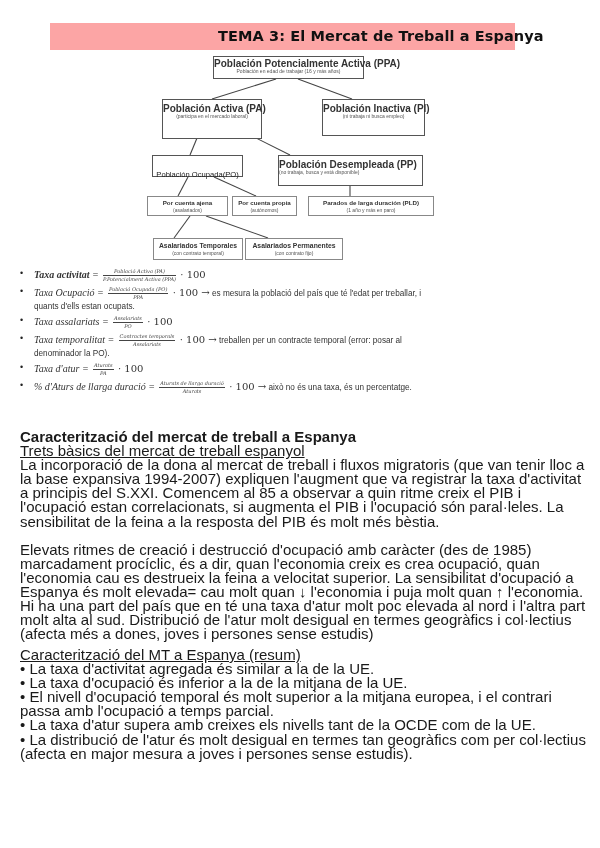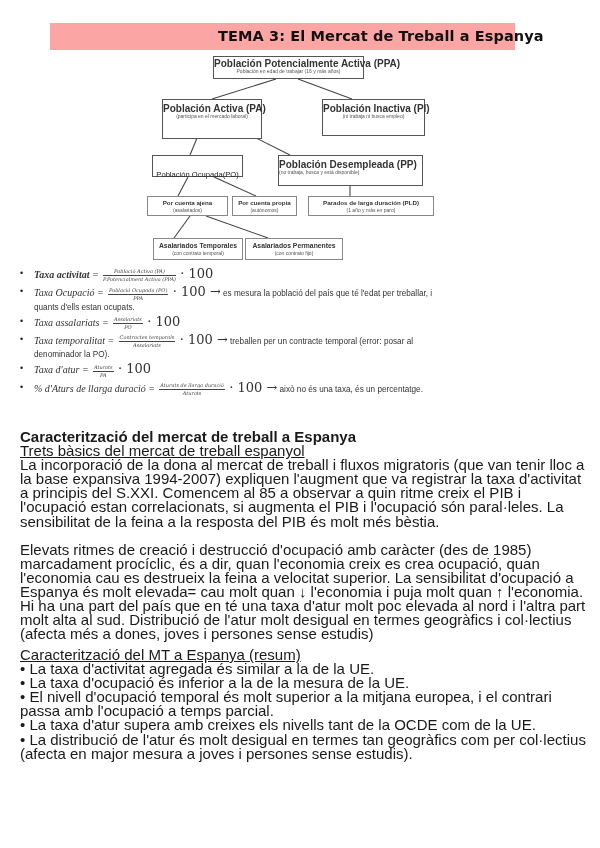--- a/index.html
+++ b/index.html
@@ -13,21 +13,21 @@
   .box.thin { border:1px solid #888; }
   svg.lines { position:absolute; left:0; top:0; }
   .formulas { position:absolute; left:20px; top:268px; width:420px; font-size:8.2px; color:#333; }
   .f-item { position:relative; padding-left:14px; min-height:14px; margin-bottom:3px; line-height:11px; }
   .f-item::before { content:"•"; position:absolute; left:0; top:0; font-size:9px; color:#222; }
   .f-name { font-family:Liberation Serif, serif; font-style:italic; font-size:10px; color:#333; }
   .f-name b { font-weight:bold; }
   .frac { display:inline-block; vertical-align:middle; text-align:center; font-family:"DejaVu Serif", serif; font-style:italic; font-size:5px; color:#444; margin:0 2px; }
   .frac .num { display:block; border-bottom:0.8px solid #444; padding:0 1px; line-height:7px; }
   .frac .den { display:block; line-height:7px; }
-  .mult { font-family:"DejaVu Serif", serif; font-size:13px; }
+  .mult { font-family:"DejaVu Serif", serif; font-size:10px; }
   .desc { font-family:"Liberation Sans", sans-serif; font-size:8.2px; color:#333; }
   .body-text { position:absolute; left:20px; width:568px; font-family:"Liberation Sans", sans-serif; font-size:15px; color:#1a1a1a; line-height:14.1px; }
   .h-bold { font-weight:bold; }
   .u { text-decoration:underline; }
   p { margin:0; }
 </style>
 </head>
 <body>
 
 <div class="banner">
@@ -129,17 +129,17 @@
 <div class="body-text" style="top:430px;">
   <p class="h-bold">Caracterització del mercat de treball a Espanya</p>
   <p class="u">Trets bàsics del mercat de treball espanyol</p>
   <p>La incorporació de la dona al mercat de treball i fluxos migratoris (que van tenir lloc a la base expansiva 1994-2007) expliquen l'augment que va registrar la taxa d'activitat a principis del S.XXI. Comencem al 85 a observar a quin ritme creix el PIB i l'ocupació estan correlacionats, si augmenta el PIB i l'ocupació són paral·leles. La sensibilitat de la feina a la resposta del PIB és molt més bèstia.</p>
   <p style="margin-top:14px">Elevats ritmes de creació i destrucció d'ocupació amb caràcter (des de 1985) marcadament procíclic, és a dir, quan l'economia creix es crea ocupació, quan l'economia cau es destrueix la feina a velocitat superior. La sensibilitat d'ocupació a Espanya és molt elevada= cau molt quan ↓ l'economia i puja molt quan ↑ l'economia. Hi ha una part del país que en té una taxa d'atur molt poc elevada al nord i l'altra part molt alta al sud. Distribució de l'atur molt desigual en termes geogràfics i col·lectius (afecta més a dones, joves i persones sense estudis)</p>
 </div>
 
 <div class="body-text" style="top:648px;">
   <p class="u">Caracterització del MT a Espanya (resum)</p>
   <p>• La taxa d'activitat agregada és similar a la de la UE.</p>
-  <p>• La taxa d'ocupació és inferior a la de la mesura de la UE.</p>
+  <p>• La taxa d'ocupació és inferior a la de la mitjana de la UE.</p>
   <p>• El nivell d'ocupació temporal és molt superior a la mitjana europea, i el contrari passa amb l'ocupació a temps parcial.</p>
   <p>• La taxa d'atur supera amb creixes els nivells tant de la OCDE com de la UE.</p>
   <p>• La distribució de l'atur és molt desigual en termes tan geogràfics com per col·lectius (afecta en major mesura a joves i persones sense estudis).</p>
 </div>
 
 </body></html>

